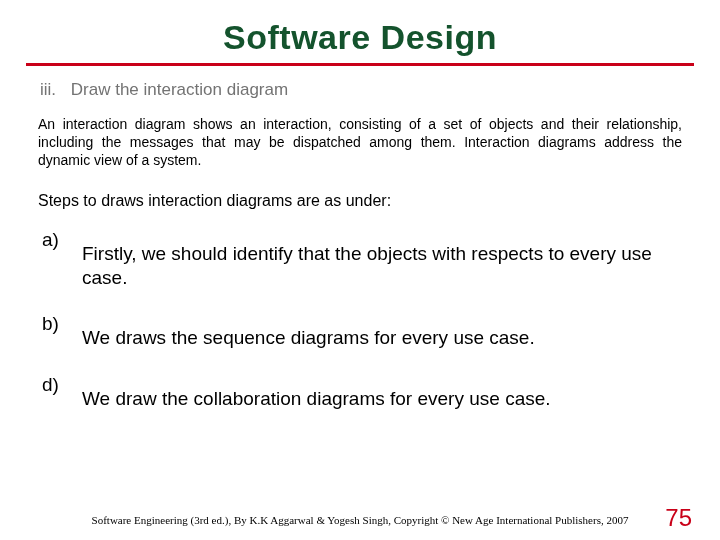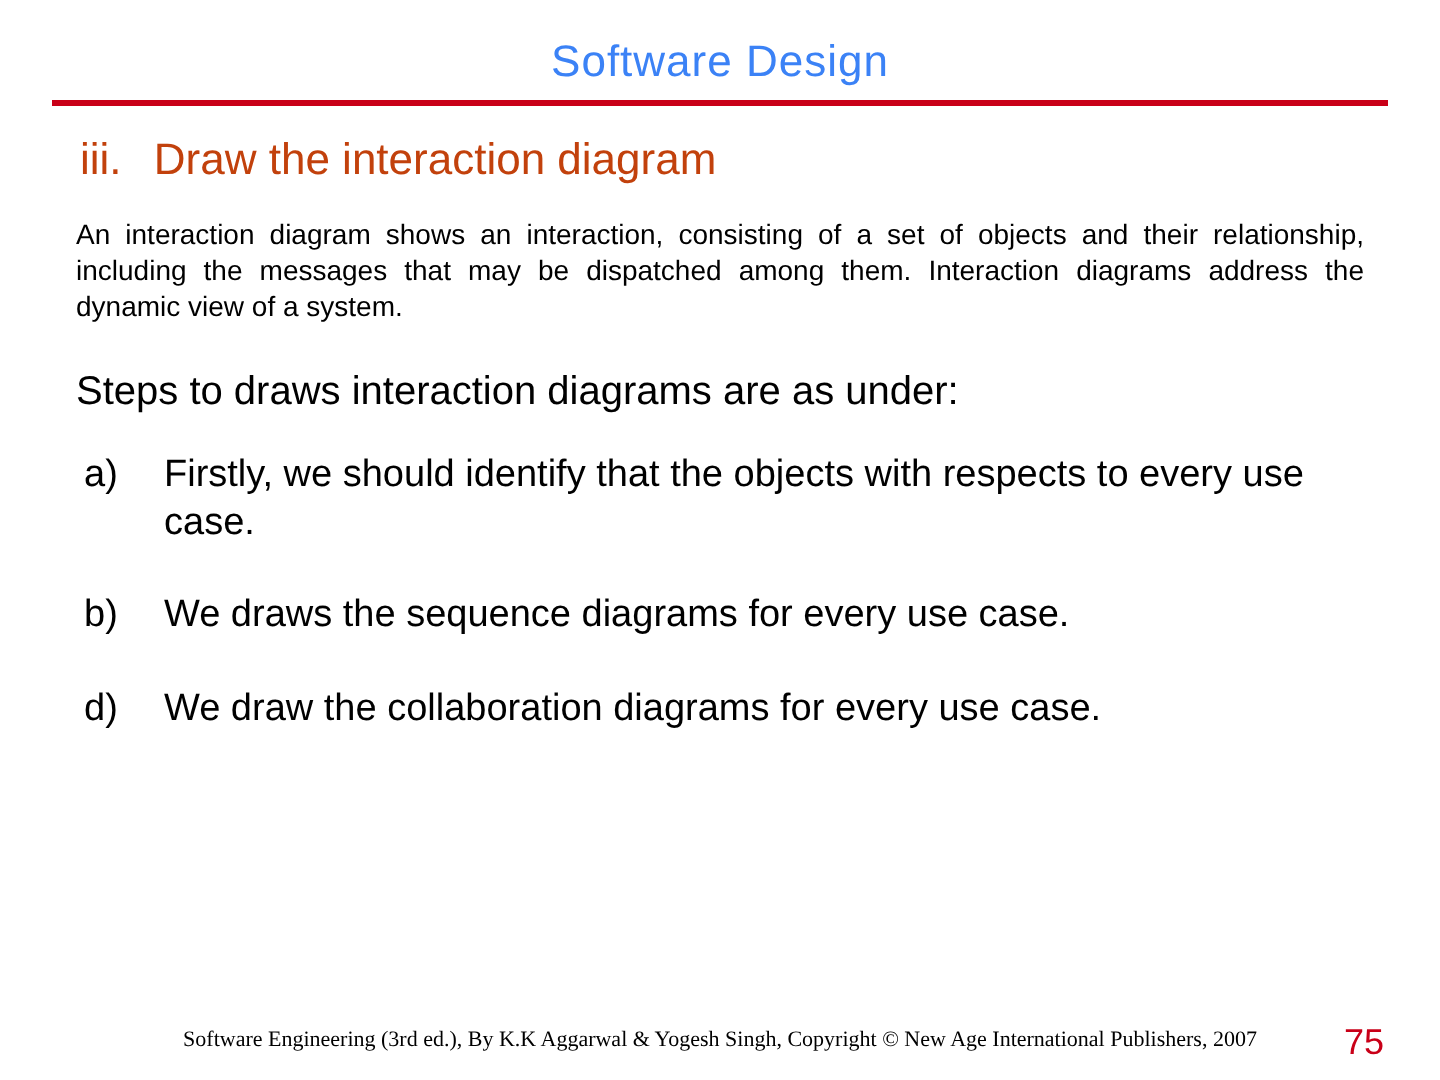--- a/index.html
+++ b/index.html
@@ -12,83 +12,83 @@
     overflow: hidden;
   }
   .slide {
     width: 100%;
     height: 100%;
     padding: 18px 36px 0 36px;
     position: relative;
   }
   .title {
     text-align: center;
-    font-size: 22px;
-    font-weight: 400;
-    color: #3b82f6;
+    font-size: 34px;
+    font-weight: 700;
+    color: #14532d;
     font-family: "Arial Black", Arial, sans-serif;
     letter-spacing: 0.5px;
     margin-bottom: 6px;
   }
   .title-rule {
     border: none;
     border-top: 3px solid #c90018;
     margin: 0 -10px 14px -10px;
   }
   .section-heading {
-    font-size: 22px;
-    color: #c2410c;
+    font-size: 17px;
+    color: #737373;
     margin: 6px 0 16px 4px;
   }
   .section-heading .numeral { display: inline-block; margin-right: 10px; }
   .body-para {
     font-size: 14px;
     color: #000;
     text-align: justify;
     line-height: 1.28;
     margin: 0 2px 22px 2px;
   }
   .steps-intro {
-    font-size: 20px;
+    font-size: 16px;
     color: #000;
     margin: 0 2px 18px 2px;
   }
   .step-list {
     list-style: none;
     margin: 0 2px 0 2px;
   }
   .step-item {
     display: flex;
     font-size: 19px;
     color: #000;
     margin-bottom: 22px;
     line-height: 1.28;
   }
   .step-label {
     flex: 0 0 44px;
     text-align: left;
     padding-left: 4px;
   }
-  .step-text { flex: 1; }
+  .step-text { flex: 1; margin-top: 14px; }
   .footer-citation {
     position: absolute;
     bottom: 14px;
     left: 0;
     right: 0;
     text-align: center;
     font-size: 11px;
     font-family: "Times New Roman", Times, serif;
     color: #000;
   }
   .page-number {
     position: absolute;
     bottom: 8px;
     right: 28px;
     color: #c90018;
-    font-size: 18px;
+    font-size: 24px;
     font-family: Arial, sans-serif;
   }
 </style>
 </head>
 <body>
 
 <div class="slide">
 
   <h1 class="title">Software Design</h1>
   <hr class="title-rule">

